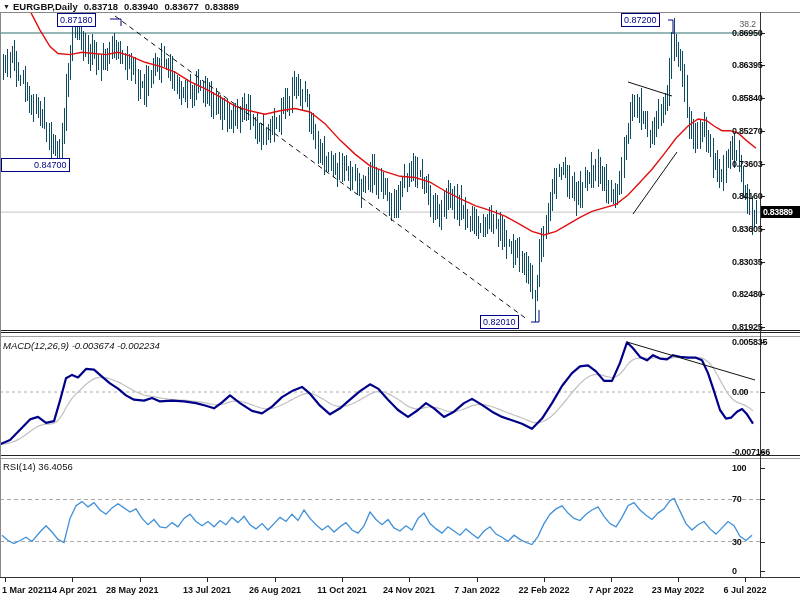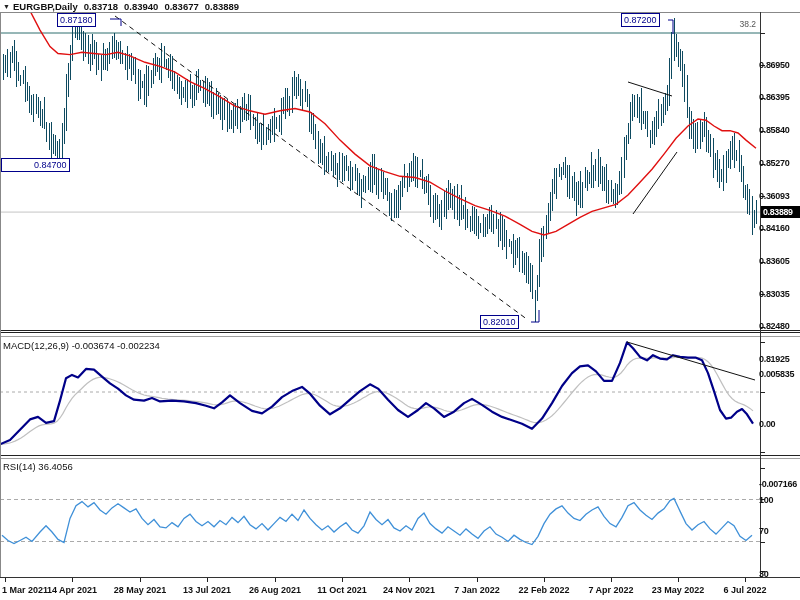--- a/index.html
+++ b/index.html
@@ -7,22 +7,22 @@
         font-family:"Liberation Sans",sans-serif;-webkit-font-smoothing:antialiased;}
   svg{position:absolute;left:0;top:0;}
   .abs{position:absolute;}
   .hdr{left:3px;top:1px;font-size:9.5px;font-weight:bold;color:#111;white-space:nowrap;}
   .hdr .tri{font-size:7px;color:#222;margin-right:3px;vertical-align:1px;}
   .hdr .q{margin-left:6px;text-align:center;}
   .wm{left:150px;top:254px;width:300px;text-align:center;font-size:23px;color:#c7c7cb;letter-spacing:0.5px;}
   .pricebox{font-size:9px;color:#00008b;background:#fff;border:1px solid #00008b;
             padding:0 2px;line-height:12px;white-space:nowrap;z-index:3;}
   .ptitle{font-size:9.5px;color:#111;white-space:nowrap;}
-  .axlab{position:absolute;left:759px;width:36px;font-size:9px;font-weight:600;color:#111;
-         line-height:12px;letter-spacing:-0.3px;white-space:nowrap;margin-top:32px;}
+  .axlab{position:absolute;left:732px;width:36px;font-size:9px;font-weight:600;color:#111;
+         line-height:12px;letter-spacing:-0.3px;white-space:nowrap;}
   .dlab{position:absolute;top:585px;font-size:9px;font-weight:600;color:#111;white-space:nowrap;}
   .fib{left:718px;top:19px;width:38px;text-align:right;font-size:8.5px;color:#555;}
   .tag{left:761px;top:206px;width:39px;height:12px;background:#000;color:#fff;
        font-size:8.8px;font-weight:600;line-height:12px;padding-left:2px;letter-spacing:-0.3px;z-index:4;}
 </style>
 </head>
 <body>
 
 <div id="root">
   <svg id="cv" width="800" height="600">
@@ -100,48 +100,48 @@
   </div>
 
 
   <div class="abs pricebox" style="left:57px;top:13px;">0.87180</div>
   <div class="abs pricebox" style="left:621px;top:13px;">0.87200</div>
   <div class="abs pricebox" style="left:1px;top:158px;padding-left:32px;">0.84700</div>
   <div class="abs pricebox" style="left:480px;top:315px;">0.82010</div>
 
   <div class="abs fib">38.2</div>
 
-  <div class="abs ptitle" style="left:3px;top:340px;">MACD(12,26,9) -0.003674 -0.002234</div>
+  <div class="abs ptitle" style="left:3px;top:340px;font-style:italic;">MACD(12,26,9) -0.003674 -0.002234</div>
   <div class="abs ptitle" style="left:3px;top:461px;">RSI(14) 36.4056</div>
 
   <div class="abs tag">0.83889</div>
 
   <div id="axisRight">
       <div class="axlab" style="top: 27px;">0.86950</div>
       <div class="axlab" style="top: 59px;">0.86395</div>
       <div class="axlab" style="top: 92px;">0.85840</div>
       <div class="axlab" style="top: 125px;">0.85270</div>
-      <div class="axlab" style="top: 158px;">0.36093</div>
+      <div class="axlab" style="top: 158px;">0.73603</div>
       <div class="axlab" style="top: 190px;">0.84160</div>
       <div class="axlab" style="top: 223px;">0.83605</div>
       <div class="axlab" style="top: 256px;">0.83035</div>
       <div class="axlab" style="top: 288px;">0.82480</div>
       <div class="axlab" style="top: 321px;">0.81925</div>
       <div class="axlab" style="top: 336px;">0.005835</div>
       <div class="axlab" style="top: 386px;">0.00</div>
       <div class="axlab" style="top: 446px;">-0.007166</div>
       <div class="axlab" style="top: 462px;">100</div>
       <div class="axlab" style="top: 493px;">70</div>
       <div class="axlab" style="top: 536px;">30</div>
       <div class="axlab" style="top: 565px;">0</div>
     </div>
   <div id="axisDates">
       <div class="dlab" style="left: 2px;">1 Mar 2021</div>
       <div class="dlab" style="left: 38px; width: 68px; text-align: center;">14 Apr 2021</div>
-      <div class="dlab" style="left: 106px; width: 68px; text-align: center;">28 May 2021</div>
+      <div class="dlab" style="left: 106px; width: 68px; ">28 May 2021</div>
       <div class="dlab" style="left: 173px; width: 68px; text-align: center;">13 Jul 2021</div>
       <div class="dlab" style="left: 241px; width: 68px; text-align: center;">26 Aug 2021</div>
       <div class="dlab" style="left: 308px; width: 68px; text-align: center;">11 Oct 2021</div>
       <div class="dlab" style="left: 375px; width: 68px; text-align: center;">24 Nov 2021</div>
       <div class="dlab" style="left: 443px; width: 68px; text-align: center;">7 Jan 2022</div>
       <div class="dlab" style="left: 510px; width: 68px; text-align: center;">22 Feb 2022</div>
       <div class="dlab" style="left: 577px; width: 68px; text-align: center;">7 Apr 2022</div>
       <div class="dlab" style="left: 644px; width: 68px; text-align: center;">23 May 2022</div>
       <div class="dlab" style="left: 711px; width: 68px; text-align: center;">6 Jul 2022</div>
     </div>

